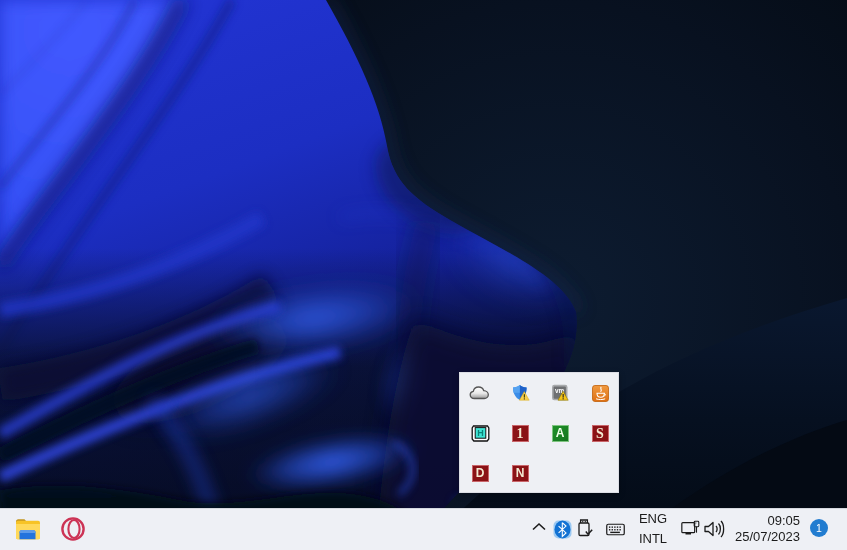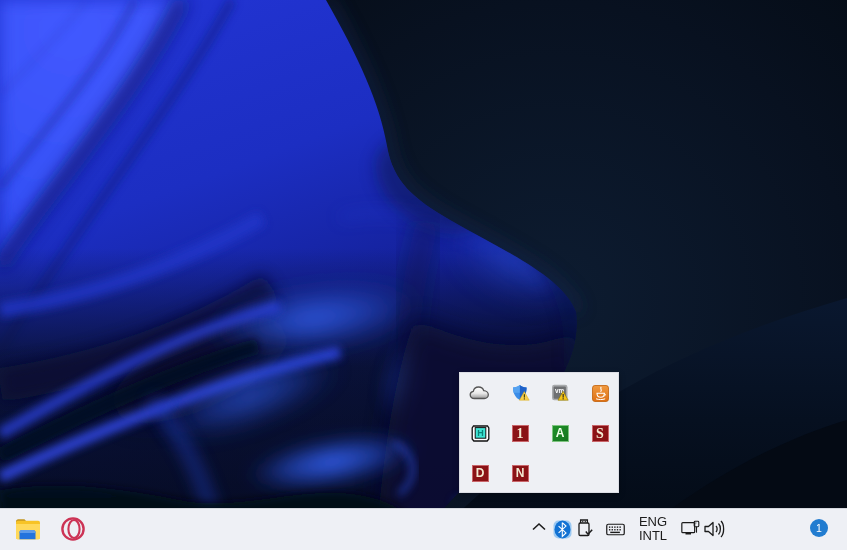--- a/index.html
+++ b/index.html
@@ -12,21 +12,21 @@
   .cell{position:absolute;width:40px;height:40px;display:flex;align-items:center;justify-content:center;}
   .sq{width:15px;height:15px;display:flex;align-items:center;justify-content:center;
       color:#f3ead2;font-weight:bold;font-size:12px;line-height:15px;}
   .red{background:#8a1215;box-shadow:0 0 0 1px #c9666a;}
   .serif{font-family:"Liberation Serif",serif;font-size:14px;}
   .green{background:linear-gradient(135deg,#1f9129,#15751e);color:#efffe8;box-shadow:0 0 0 1px #7fc480;}
   
   #taskbar{position:absolute;left:0;top:508px;width:847px;height:42px;background:#eef0f5;border-top:1px solid #d5d8df;box-sizing:border-box;}
   .tbicon{position:absolute;top:0;height:42px;display:flex;align-items:center;justify-content:center;}
   #traytext{position:absolute;left:633px;top:508px;width:40px;height:42px;
-    font-size:13px;line-height:14px;color:#1b1b1b;text-align:center;
+    font-size:13px;line-height:20px;color:#1b1b1b;text-align:center;
     display:flex;align-items:center;justify-content:center;}
   #clock{position:absolute;right:47px;top:508px;height:42px;font-size:13px;line-height:16px;
     color:#1b1b1b;text-align:right;display:flex;align-items:center;}
   #badge{position:absolute;left:810px;top:519px;width:18px;height:18px;border-radius:50%;
     background:#217cd0;color:#fff;font-size:10.5px;display:flex;align-items:center;justify-content:center;}
 </style>
 </head>
 <body>
 <div id="screen">
 <svg id="wall" width="847" height="550" viewBox="0 0 847 550">
@@ -271,14 +271,17 @@
   </svg>
 </div>
 <div class="tbicon" style="left:701px;width:26px;top:508px;">
   <svg width="24" height="24" viewBox="0 0 24 24">
     <path d="M3 9.5 L6.5 9.5 L11 5.5 L11 18.5 L6.5 14.5 L3 14.5 Z" fill="none" stroke="#1b1b1b" stroke-width="1.3" stroke-linejoin="round"></path>
     <path d="M14 9 C15.5 10.5 15.5 13.5 14 15" fill="none" stroke="#1b1b1b" stroke-width="1.3"></path>
     <path d="M16.5 6.5 C19 9 19 15 16.5 17.5" fill="none" stroke="#1b1b1b" stroke-width="1.3"></path>
     <path d="M19 4 C22.5 7.5 22.5 16.5 19 20" fill="none" stroke="#1b1b1b" stroke-width="1.3"></path>
   </svg>
 </div>
+<div id="clock">
+      <div>09:05<br>25/07/2023</div>
+    </div>
 <div id="badge">1</div>
 </div>
 
 </body></html>

